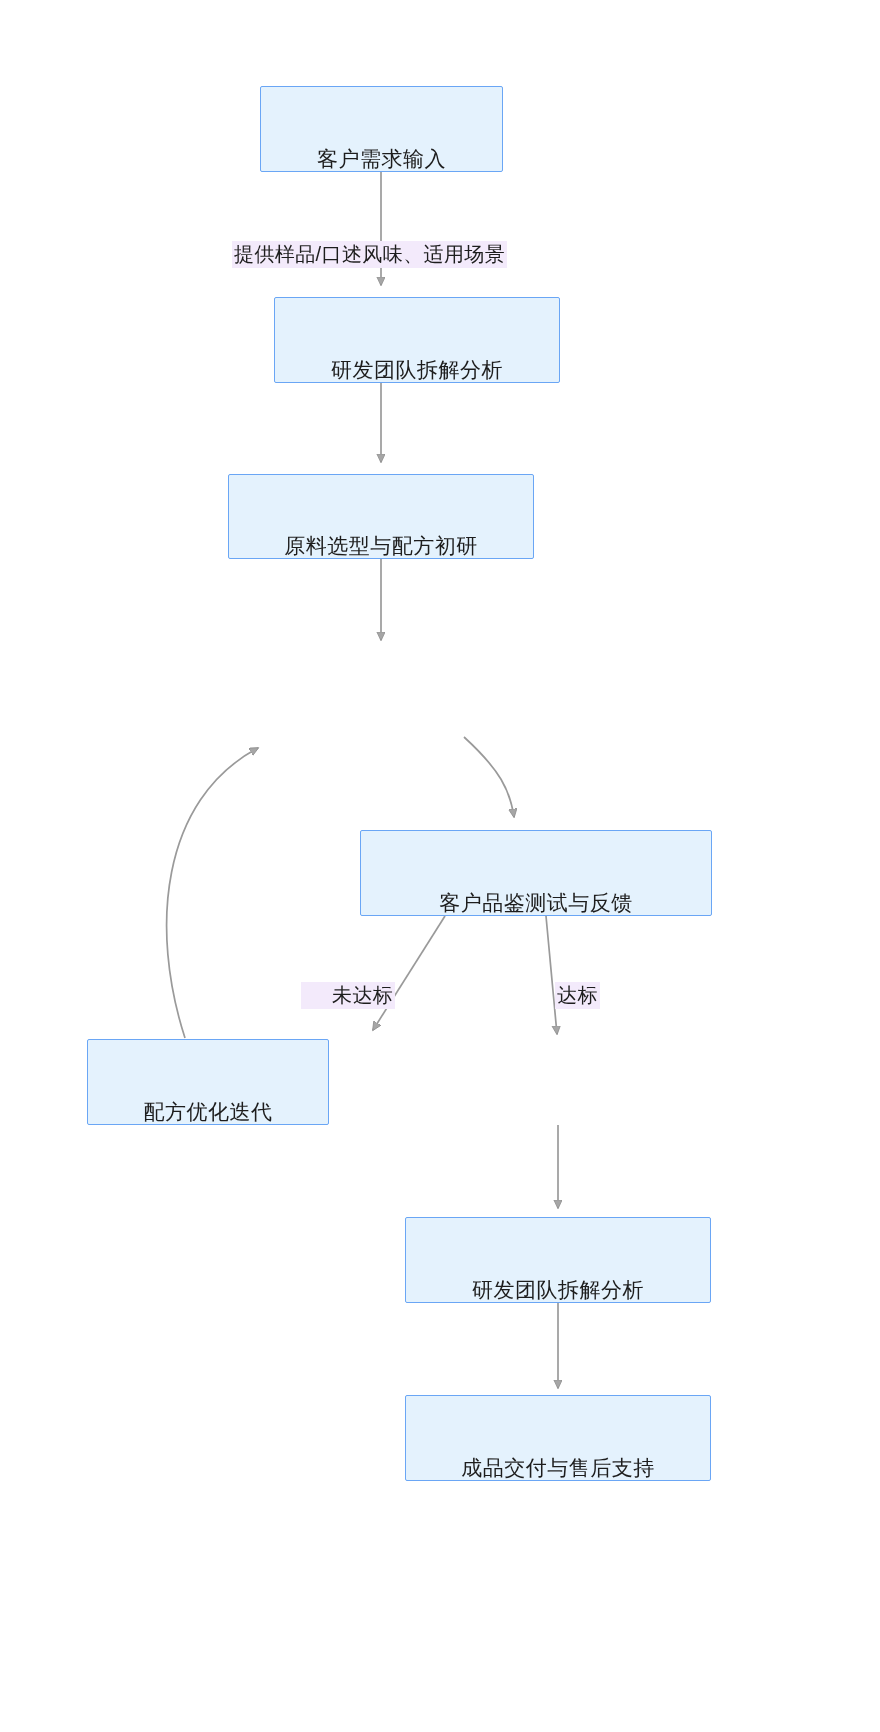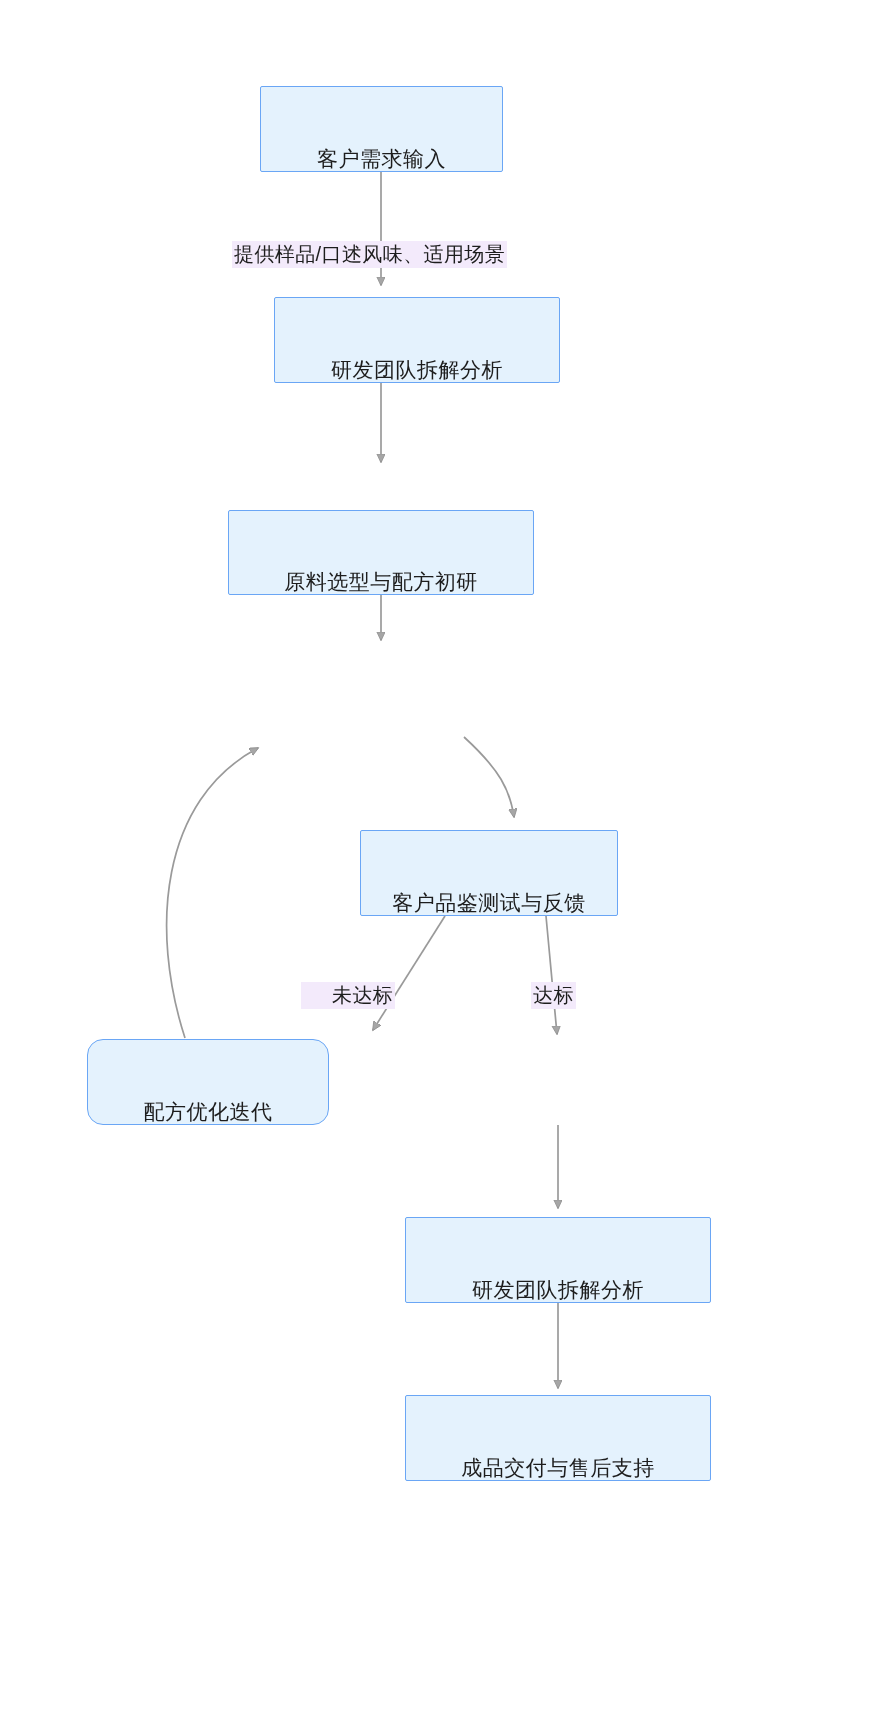--- a/index.html
+++ b/index.html
@@ -87,47 +87,47 @@
   </svg>
 
   <div class="node" style="left:260px; top:86px; width:243px; height:86px;">
     <span>客户需求输入</span>
   </div>
 
   <div class="node" style="left:238px; top:297px; width:286px; height:86px;margin-left:36px;">
     <span>研发团队拆解分析</span>
   </div>
 
-  <div class="node" style="left:228px; top:474px; width:306px; height:85px;margin-top:36px;">
+  <div class="node" style="left:228px; top:474px; width:306px; height:85px;">
     <span>原料选型与配方初研</span>
   </div>
 
 
-  <div class="node" style="left:360px; top:830px; width:258px; height:86px;">
+  <div class="node" style="left:360px; top:830px; width:352px; height:86px;">
     <span>客户品鉴测试与反馈</span>
   </div>
 
-  <div class="node" style="left:87px; top:1039px; width:242px; height:86px;border-radius:16px;">
+  <div class="node" style="left:87px; top:1039px; width:242px; height:86px;">
     <span>配方优化迭代</span>
   </div>
 
 
   <div class="node" style="left:405px; top:1217px; width:306px; height:86px;">
     <span>研发团队拆解分析</span>
   </div>
 
   <div class="node" style="left:405px; top:1395px; width:306px; height:86px;">
     <span>成品交付与售后支持</span>
   </div>
 
   <div class="edge-label" style="left:232px; top:222px;">
     <span>提供样品/口述风味、适用场景</span>
   </div>
 
   <div class="edge-label" style="left:301px; top:963px;padding-left:31px;">
     <span>未达标</span>
   </div>
 
-  <div class="edge-label" style="left:531px; top:963px;">
+  <div class="edge-label" style="left:555px; top:963px;">
     <span>达标</span>
   </div>
 
 </div>
 
 </body></html>

